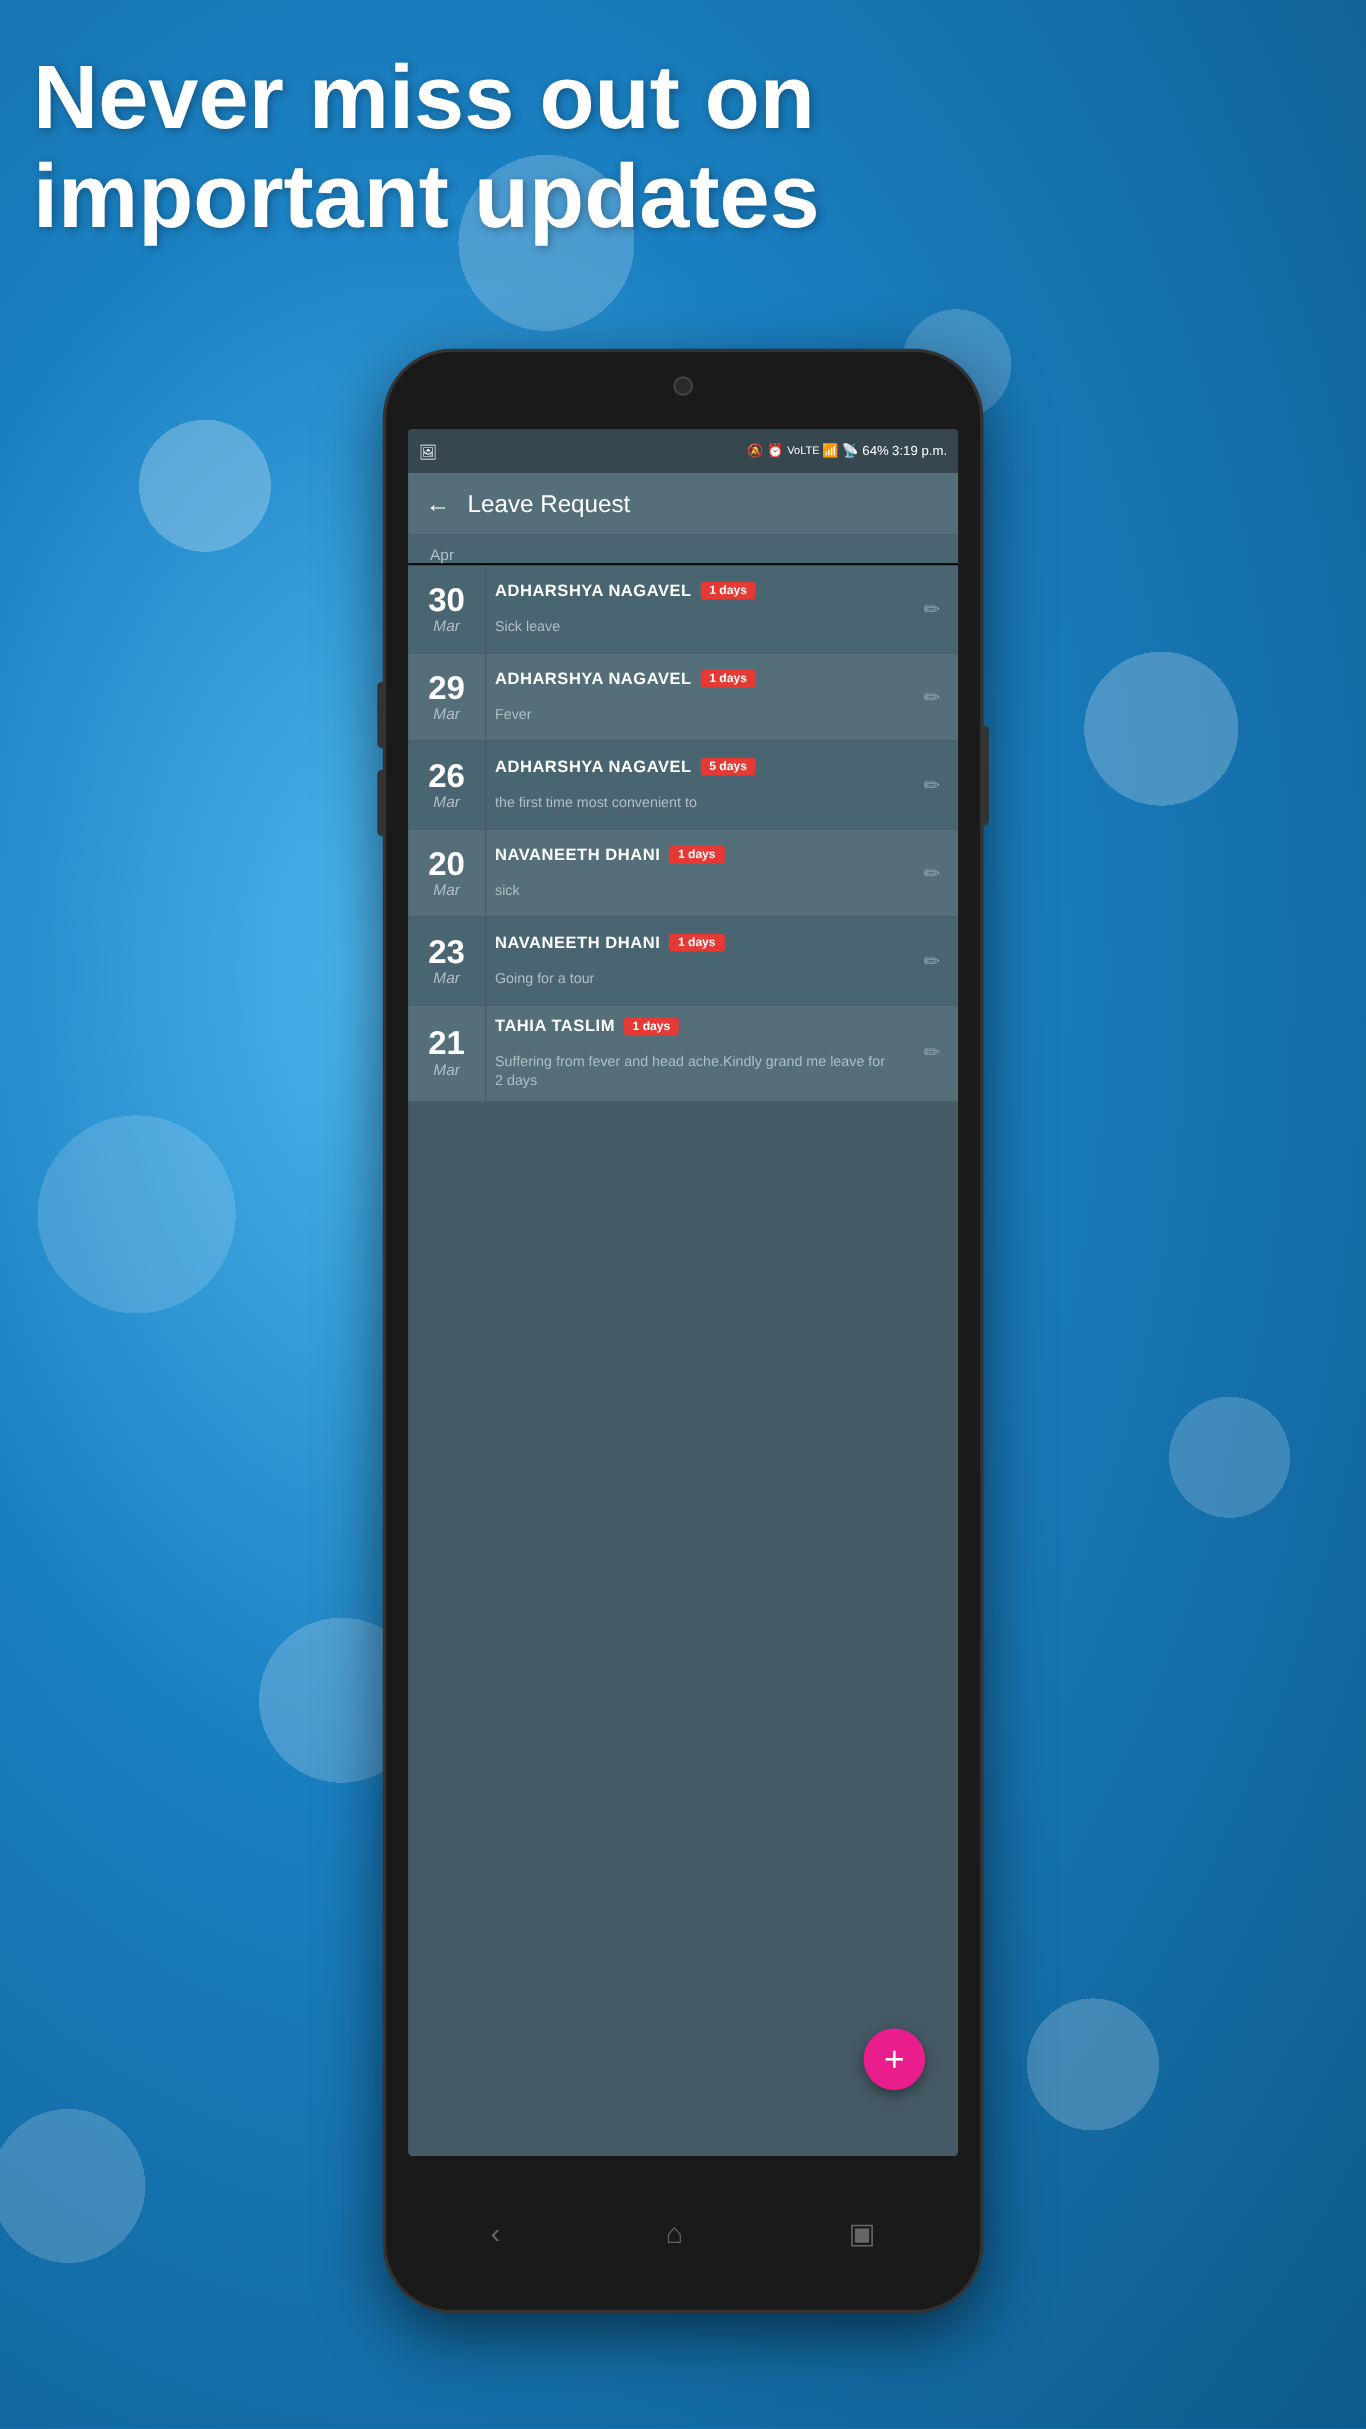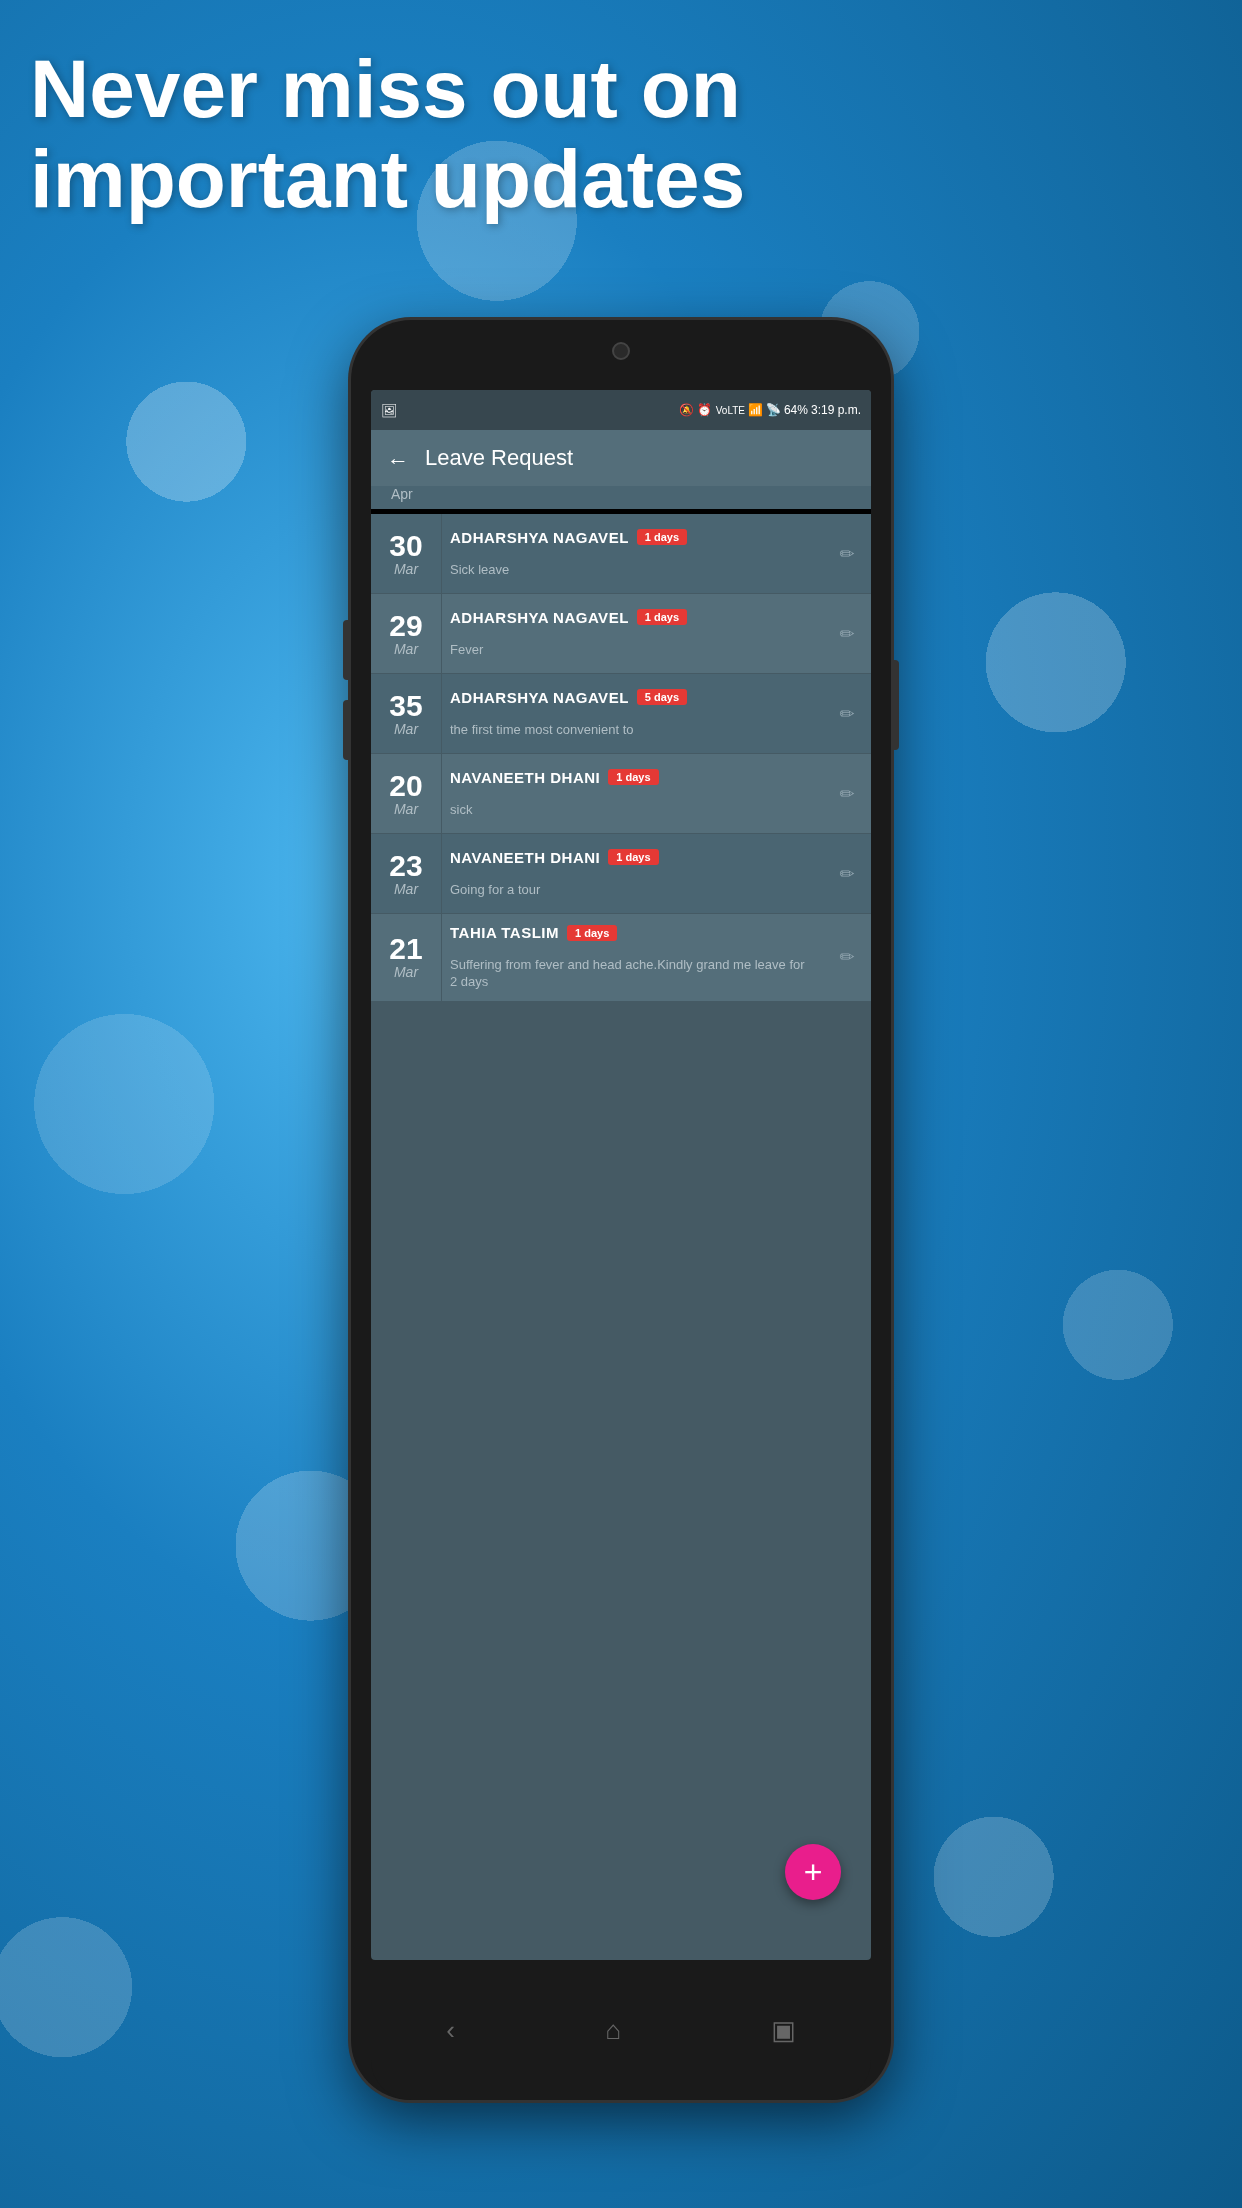--- a/index.html
+++ b/index.html
@@ -251,23 +251,23 @@
     }
     .edit-icon {
       color: #90a4ae;
       font-size: 18px;
     }
 
     
     .partial-item {
       height: 28px;
       background: #4a6572;
-      border-bottom: 5px solid #000000;
-      display: flex;
-      align-items: flex-start;
+      border-bottom: 2px solid #000000;
+      display: flex;
+      align-items: flex-end;
     }
     .partial-text {
       color: #b0bec5;
       font-size: 14px;
       padding-left: 20px;
     }
 
     
     .fab {
       position: absolute;
@@ -377,21 +377,21 @@
         <span class="days-badge">1 days</span>
       </div>
       <span class="item-reason">Fever</span>
     </div>
     <div class="edit-col">
       <span class="edit-icon">✏</span>
     </div>
   </div>
           <div class="list-item">
     <div class="date-col">
-      <span class="date-day">35</span>
+      <span class="date-day">26</span>
       <span class="date-month">Mar</span>
     </div>
     <div class="content-col">
       <div class="item-header">
         <span class="item-name">ADHARSHYA  NAGAVEL</span>
         <span class="days-badge">5 days</span>
       </div>
       <span class="item-reason">the first time most convenient to</span>
     </div>
     <div class="edit-col">

